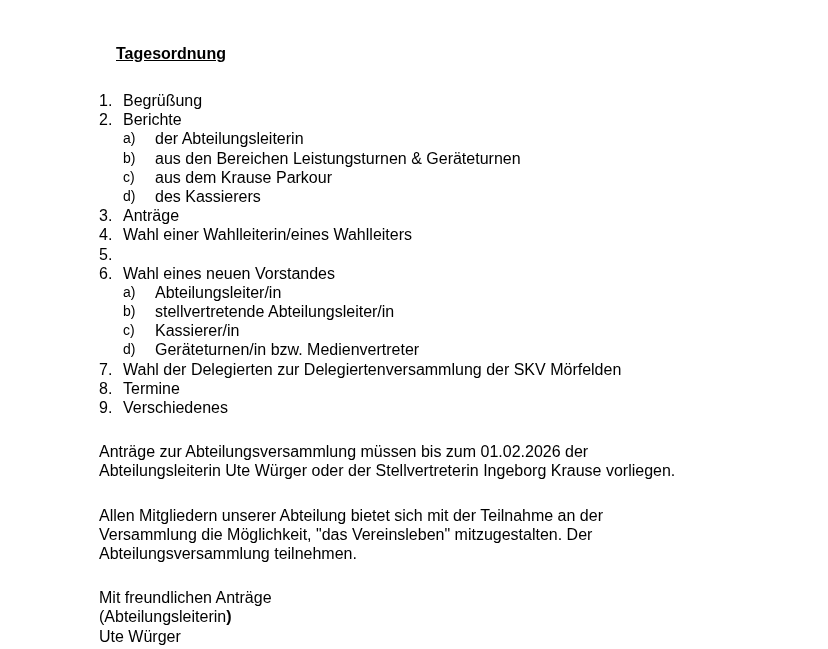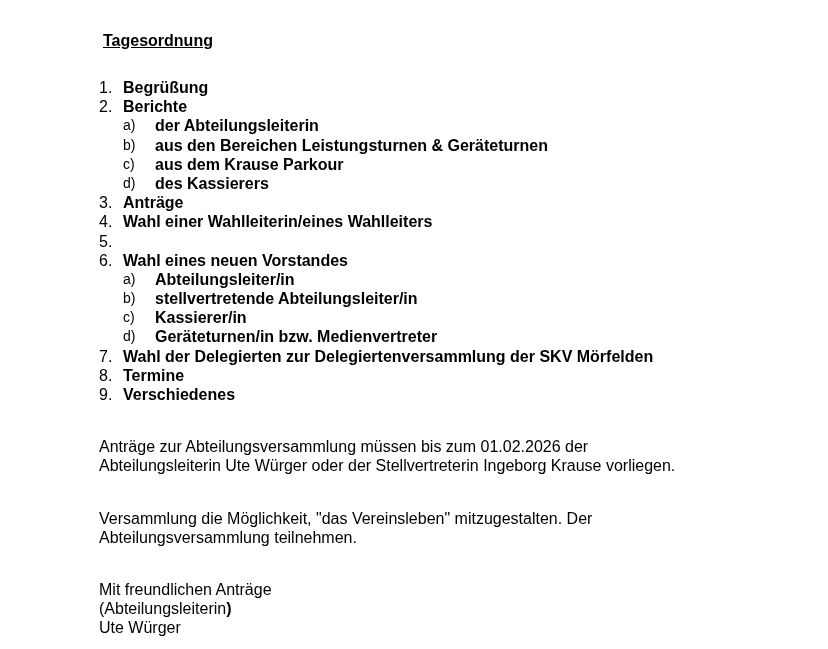--- a/index.html
+++ b/index.html
@@ -21,51 +21,50 @@
       left: 99px;
       top: 27px;
       width: 700px;
     }
     .heading {
       font-weight: bold;
       text-decoration: underline;
       font-size: 16px;
       line-height: 19px;
       height: 19px;
-      margin: 4px;
+      margin: 17px;
     }
     .agenda {
       margin-top: 28px;
     }
     .row {
       height: 19.2px;
       line-height: 19.2px;
       white-space: nowrap;
       position: relative;
     }
     .num {
       position: absolute;
       left: 0;
       top: 0;
     }
     .txt {
       position: absolute;
       left: 24px;
       top: 0;
-      font-weight: bold;
     }
     .sub .num {
       left: 24px;
       font-size: 14px;
     }
     .sub .txt {
       left: 56px;
     }
     .para {
-      margin-top: 33px;
+      margin-top: 25px;
     }
     .line {
       height: 19.2px;
       line-height: 19.2px;
       white-space: nowrap;
     }
     .bold {
       font-weight: bold;
     }
   </style>
@@ -144,20 +143,21 @@
         <span class="txt">Verschiedenes</span>
       </div>
   </div>
 
   <div class="para">
     <div class="line">Anträge zur Abteilungsversammlung müssen bis zum 01.02.2026 der</div>
     <div class="line">Abteilungsleiterin Ute Würger oder der Stellvertreterin Ingeborg Krause vorliegen.</div>
   </div>
 
   <div class="para">
+    <div class="line">Allen Mitgliedern unserer Abteilung bietet sich mit der Teilnahme an der</div>
     <div class="line">Versammlung die Möglichkeit, "das Vereinsleben" mitzugestalten. Der</div>
     <div class="line">Abteilungsversammlung teilnehmen.</div>
   </div>
 
   <div class="para">
     <div class="line">Mit freundlichen Anträge</div>
     <div class="line"><span>(Abteilungsleiterin</span><span class="bold">)</span></div>
     <div class="line">Ute Würger</div>
   </div>
 </div>

